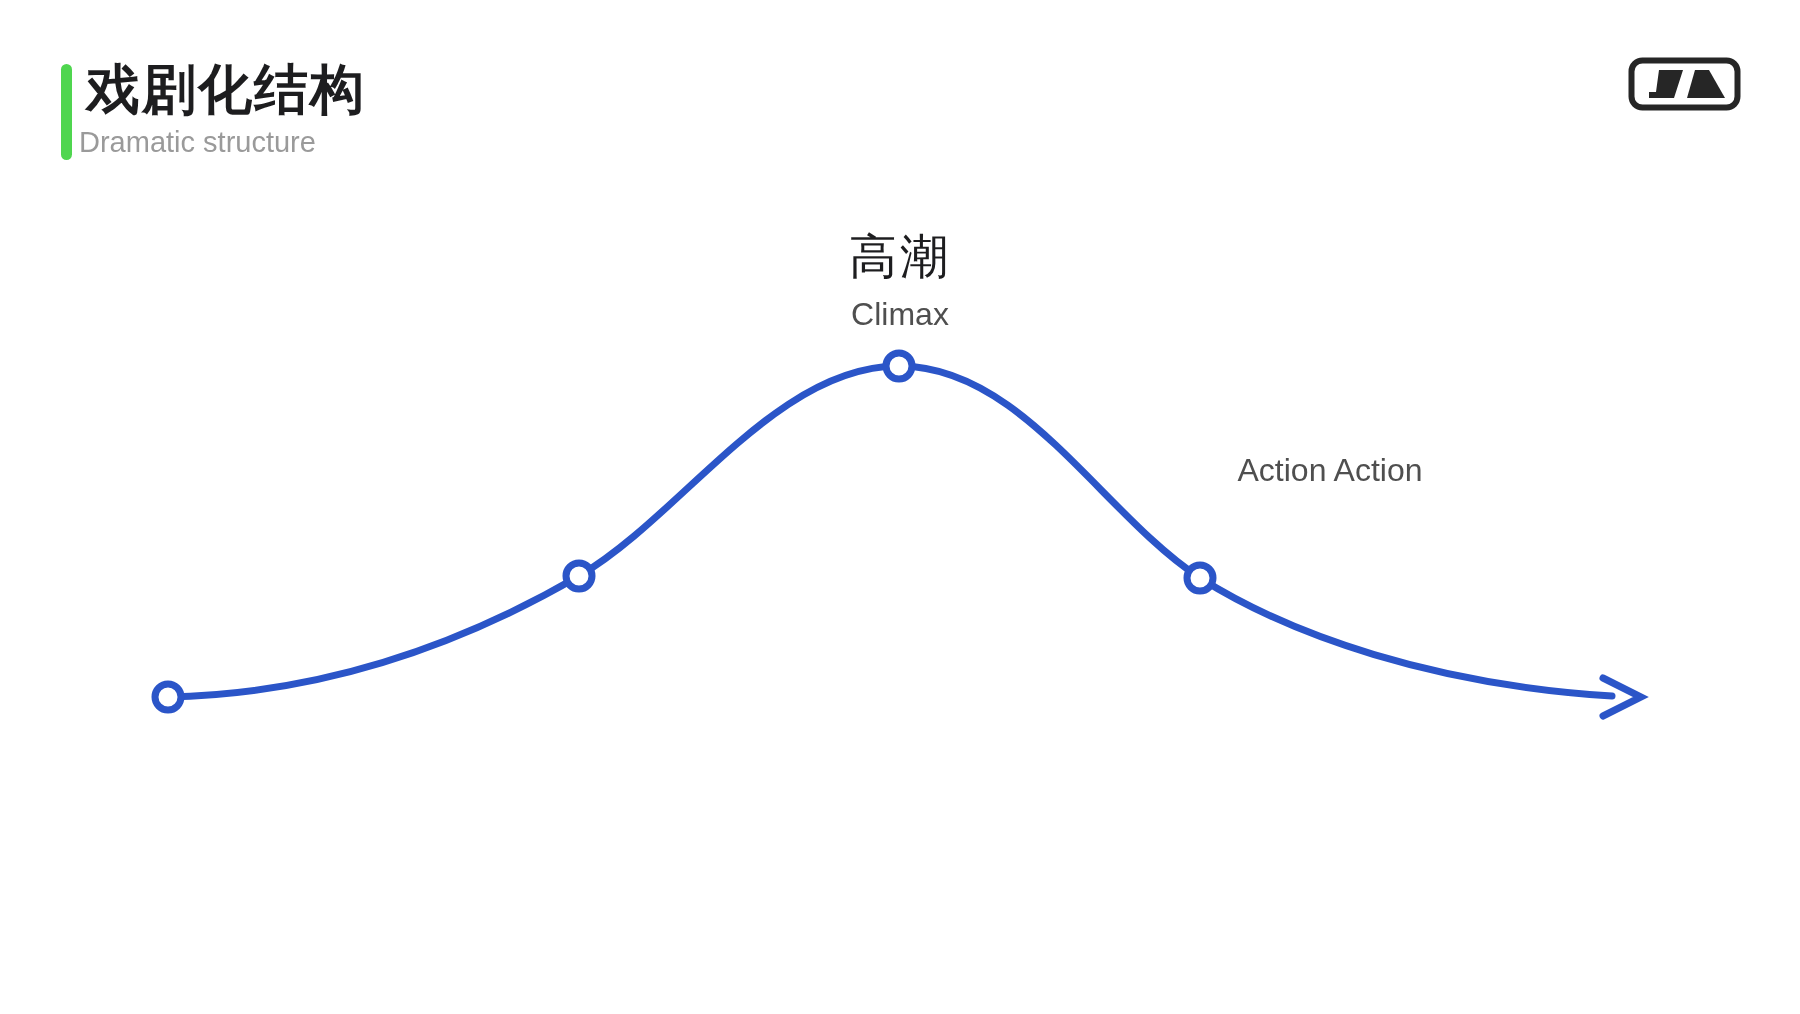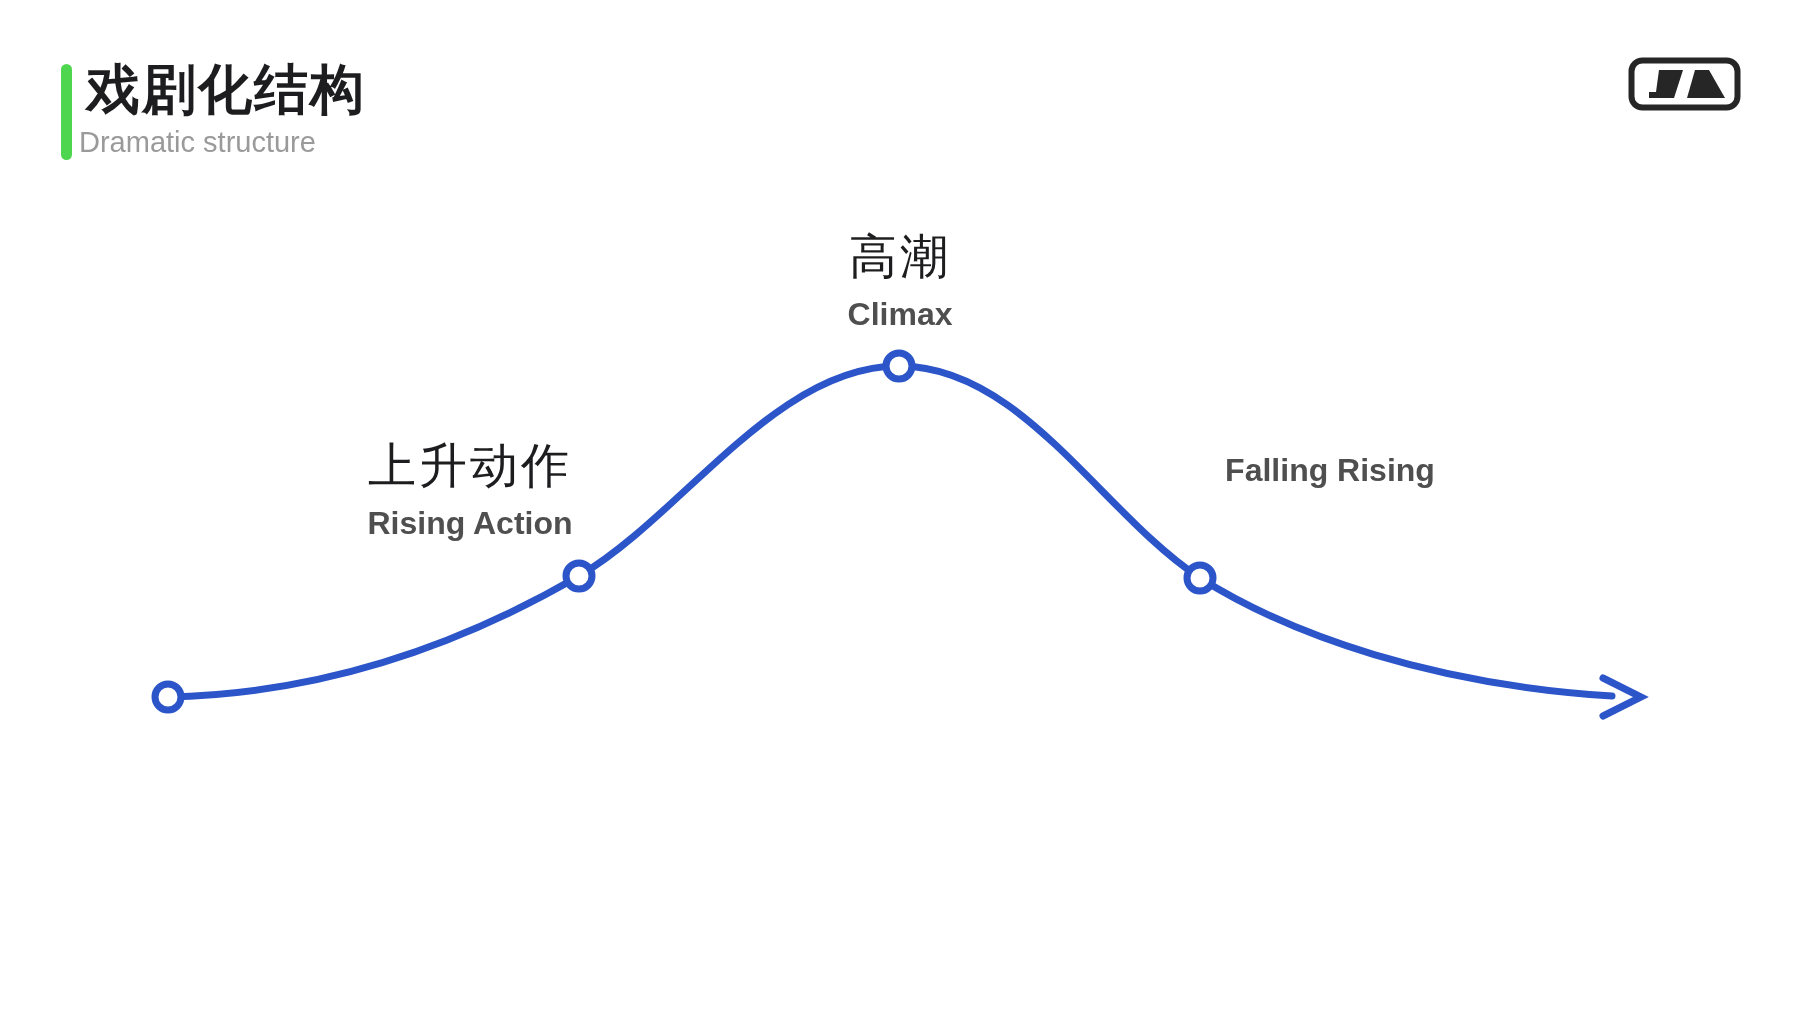--- a/index.html
+++ b/index.html
@@ -95,21 +95,21 @@
     font-size: 48px;
     font-weight: 400;
     letter-spacing: 3px;
     color: var(--ink);
     line-height: 1.1;
   }
   .stage-en {
     display: block;
     margin-top: 13px;
     font-size: 32px;
-    font-weight: 700;
+    font-weight: 400;
     color: var(--label-en);
     line-height: 1.1;
   }
   .pos-exposition { left: 170px;  top: 731px; }
   .pos-rising     { left: 470px;  top: 440px; }
   .pos-climax     { left: 900px;  top: 231px; }
   .pos-falling    { left: 1330px; top: 440px; }
   .pos-denouement { left: 1630px; top: 731px; }
 </style>
 </head>
@@ -133,25 +133,21 @@
          C 683 515, 776 366, 899 366
          C 1022 366, 1102 514, 1200 578
          C 1292 636, 1435 685, 1612 696"></path>
     <path class="arrow-head" d="M 1603 678 L 1641 697 L 1603 716"></path>
     <circle class="stage-point" cx="168" cy="697" r="13"></circle>
     <circle class="stage-point" cx="579" cy="576" r="13"></circle>
     <circle class="stage-point" cx="899" cy="366" r="13"></circle>
     <circle class="stage-point" cx="1200" cy="578" r="13"></circle>
   </svg>
 
-  <div class="stage-label pos-rising">
-    <span class="stage-cn">上升动作</span>
-    <span class="stage-en">Rising Action</span>
-  </div>
   <div class="stage-label pos-climax">
     <span class="stage-cn">高潮</span>
     <span class="stage-en">Climax</span>
   </div>
   <div class="stage-label pos-falling">
-    <span class="stage-en">Falling Rising</span>
+    <span class="stage-en">Action Action</span>
   </div>
 
 </div>
 
 </body></html>

